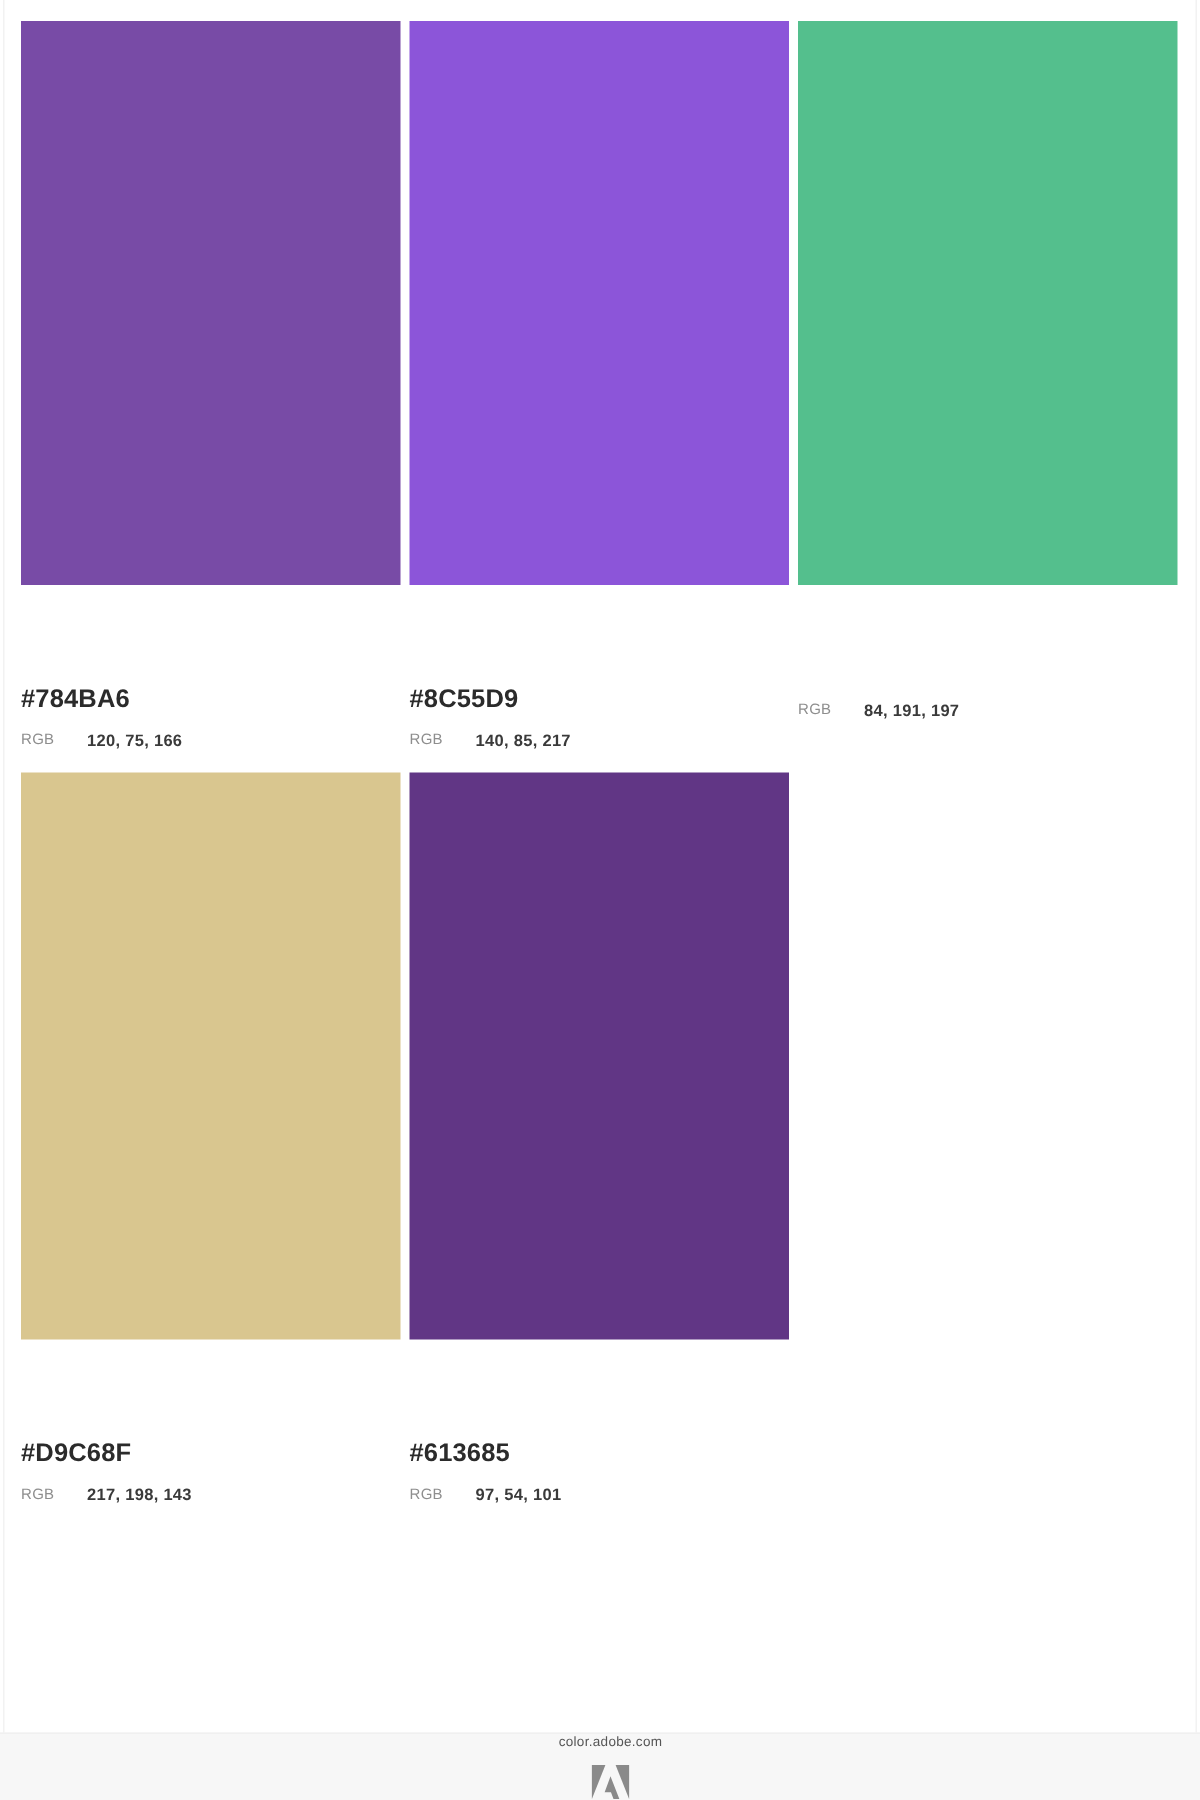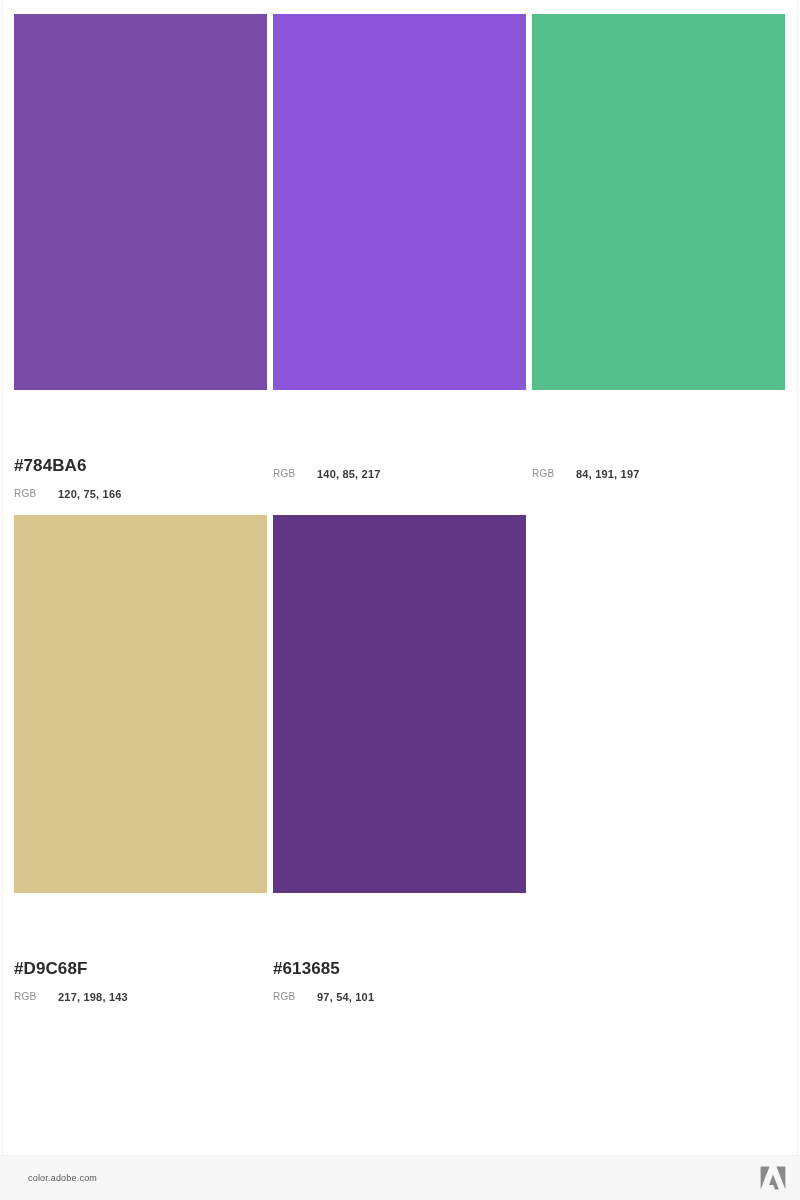--- a/index.html
+++ b/index.html
@@ -94,20 +94,21 @@
     left: 0;
     right: 0;
     bottom: 0;
     height: 45px;
     background: #f7f7f7;
     border-top: 1px solid #f0f0f0;
     display: flex;
     align-items: center;
     justify-content: space-between;
     padding: 0 14px 0 28px;
+    flex-direction: column;
   }
 
   .footer-url {
     font-size: 9px;
     color: #555555;
     letter-spacing: 0.2px;
   }
 
   .adobe-logo {
     width: 26px;
@@ -132,20 +133,21 @@
         <div class="swatch-rgb">
           <span class="rgb-label">RGB</span>
           <span class="rgb-values">120, 75, 166</span>
         </div>
       </div>
     </div>
 
     <div class="swatch-cell">
       <div class="swatch-chip" style="background-color: rgb(140, 85, 217);"></div>
       <div class="swatch-meta">
+        <div class="swatch-hex">#8C55D9</div>
         <div class="swatch-rgb">
           <span class="rgb-label">RGB</span>
           <span class="rgb-values">140, 85, 217</span>
         </div>
       </div>
     </div>
 
     <div class="swatch-cell">
       <div class="swatch-chip" style="background-color: rgb(84, 191, 141);"></div>
       <div class="swatch-meta">

